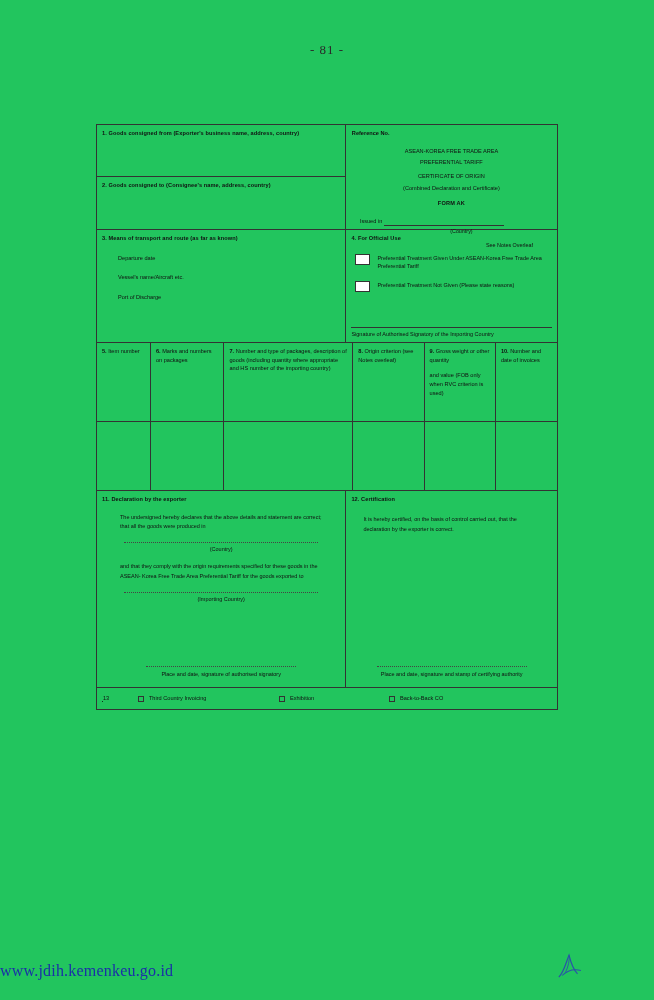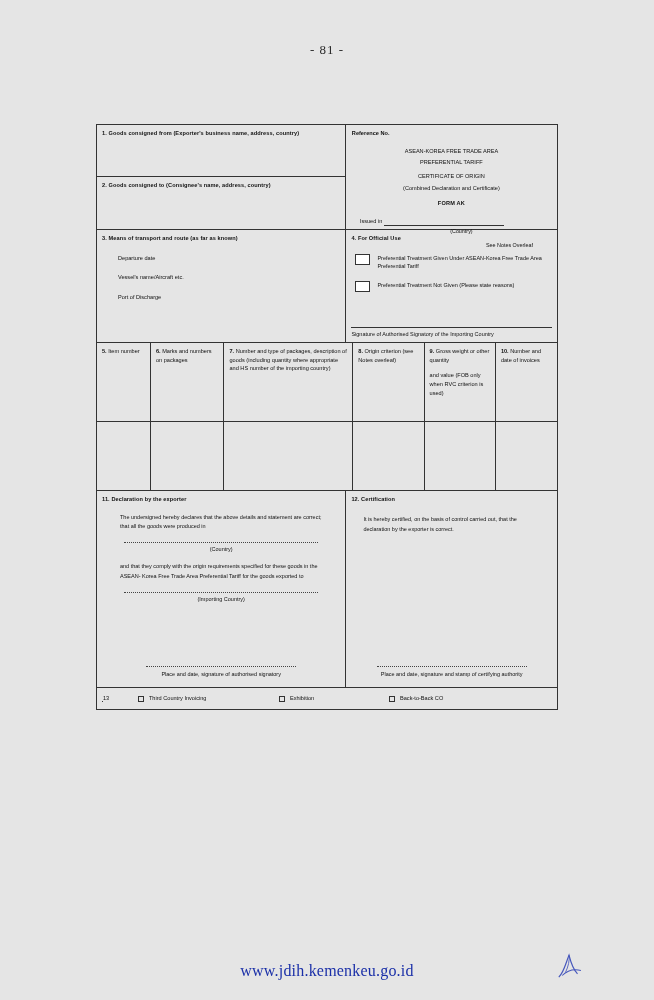--- a/index.html
+++ b/index.html
@@ -11,21 +11,21 @@
     width: 654px;
     height: 1000px;
     position: relative;
     font-family: "Liberation Sans", sans-serif;
     color: #1a1a1a;
     overflow: hidden;
   }
   .page {
     position: absolute;
     inset: 0;
-    background: #e5e5e5;
+    background: #22c55e;
   }
   .page-number {
     position: absolute;
     top: 42px;
     left: 0;
     width: 100%;
     text-align: center;
     font-family: "Liberation Serif", serif;
     font-size: 13px;
     letter-spacing: 1px;
@@ -224,21 +224,20 @@
     font-size: 9px;
     color: #111;
   }
 
   
   .url {
     position: absolute;
     left: 0;
     width: 100%;
     top: 962px;
-    text-align: center;
     font-family: "Liberation Serif", serif;
     font-size: 16px;
     color: #1a2fa8;
     letter-spacing: 0.2px;
   }
   .stamp {
     position: absolute;
     left: 552px;
     top: 950px;
     width: 34px;

